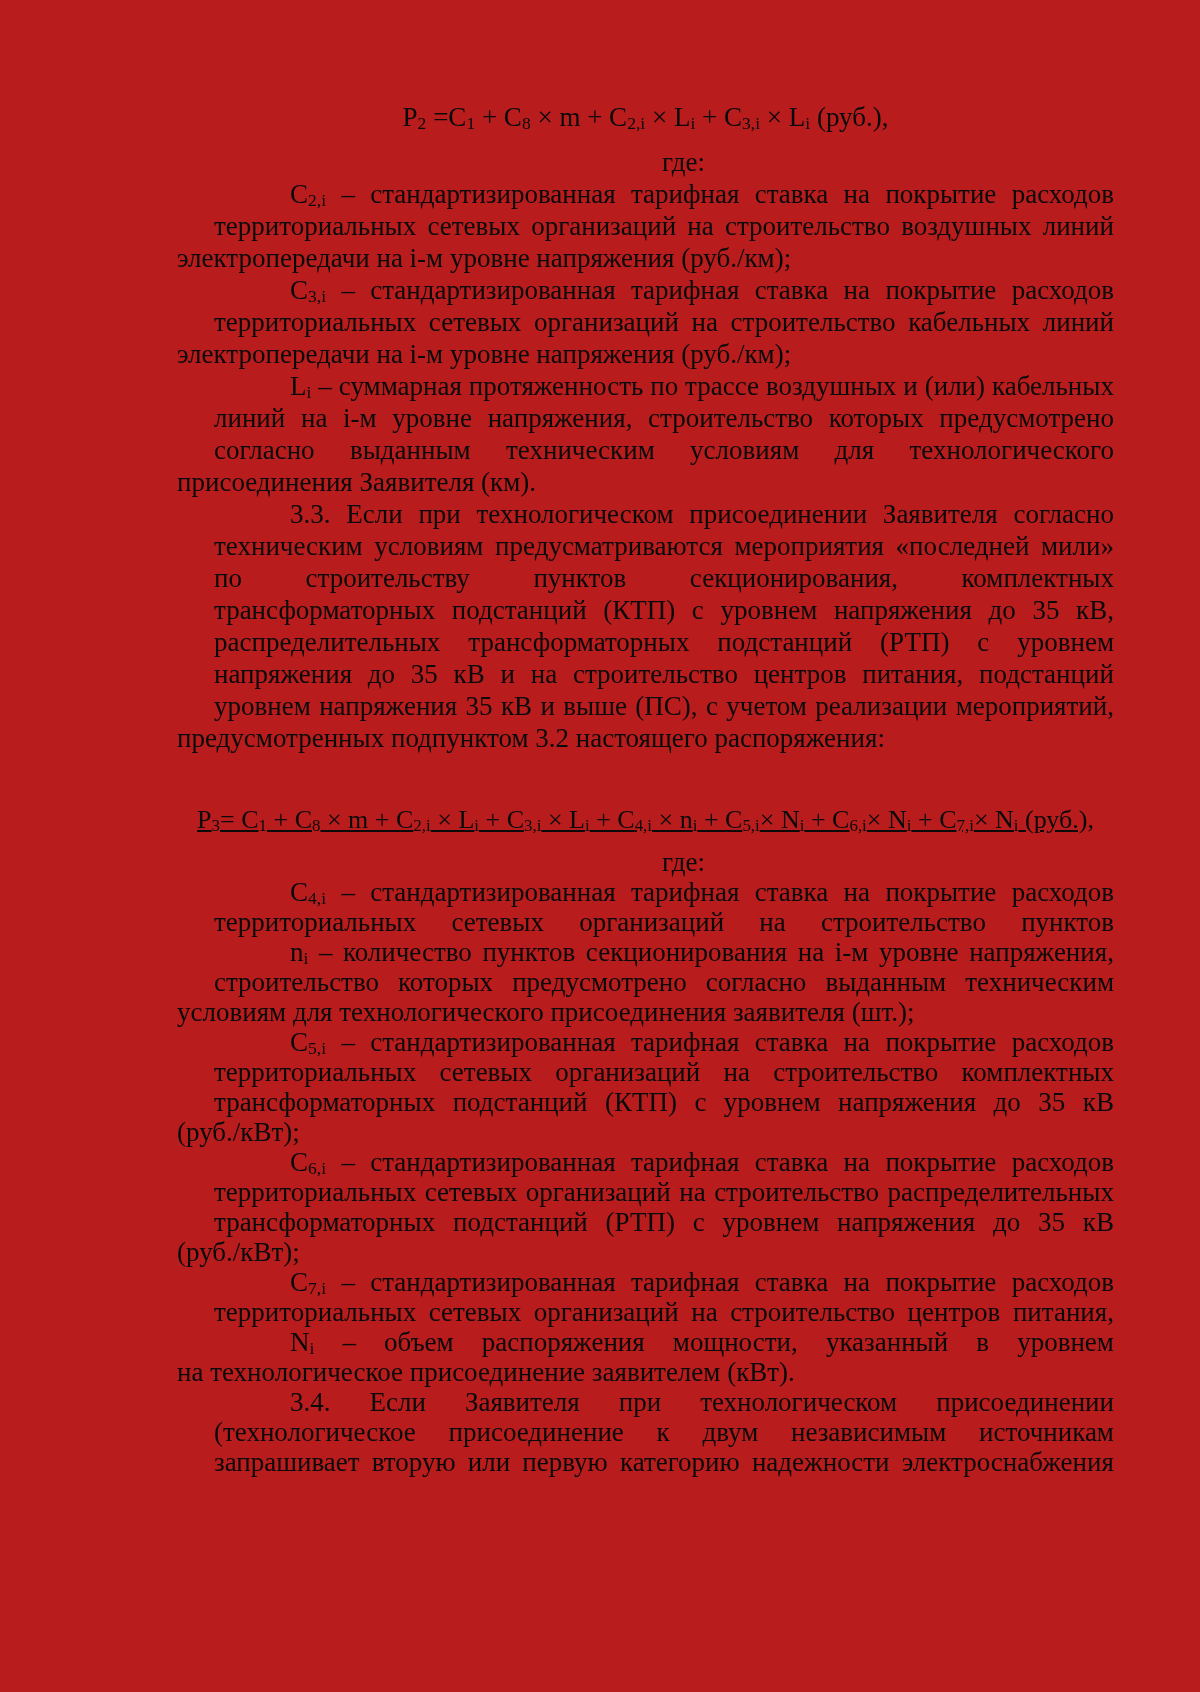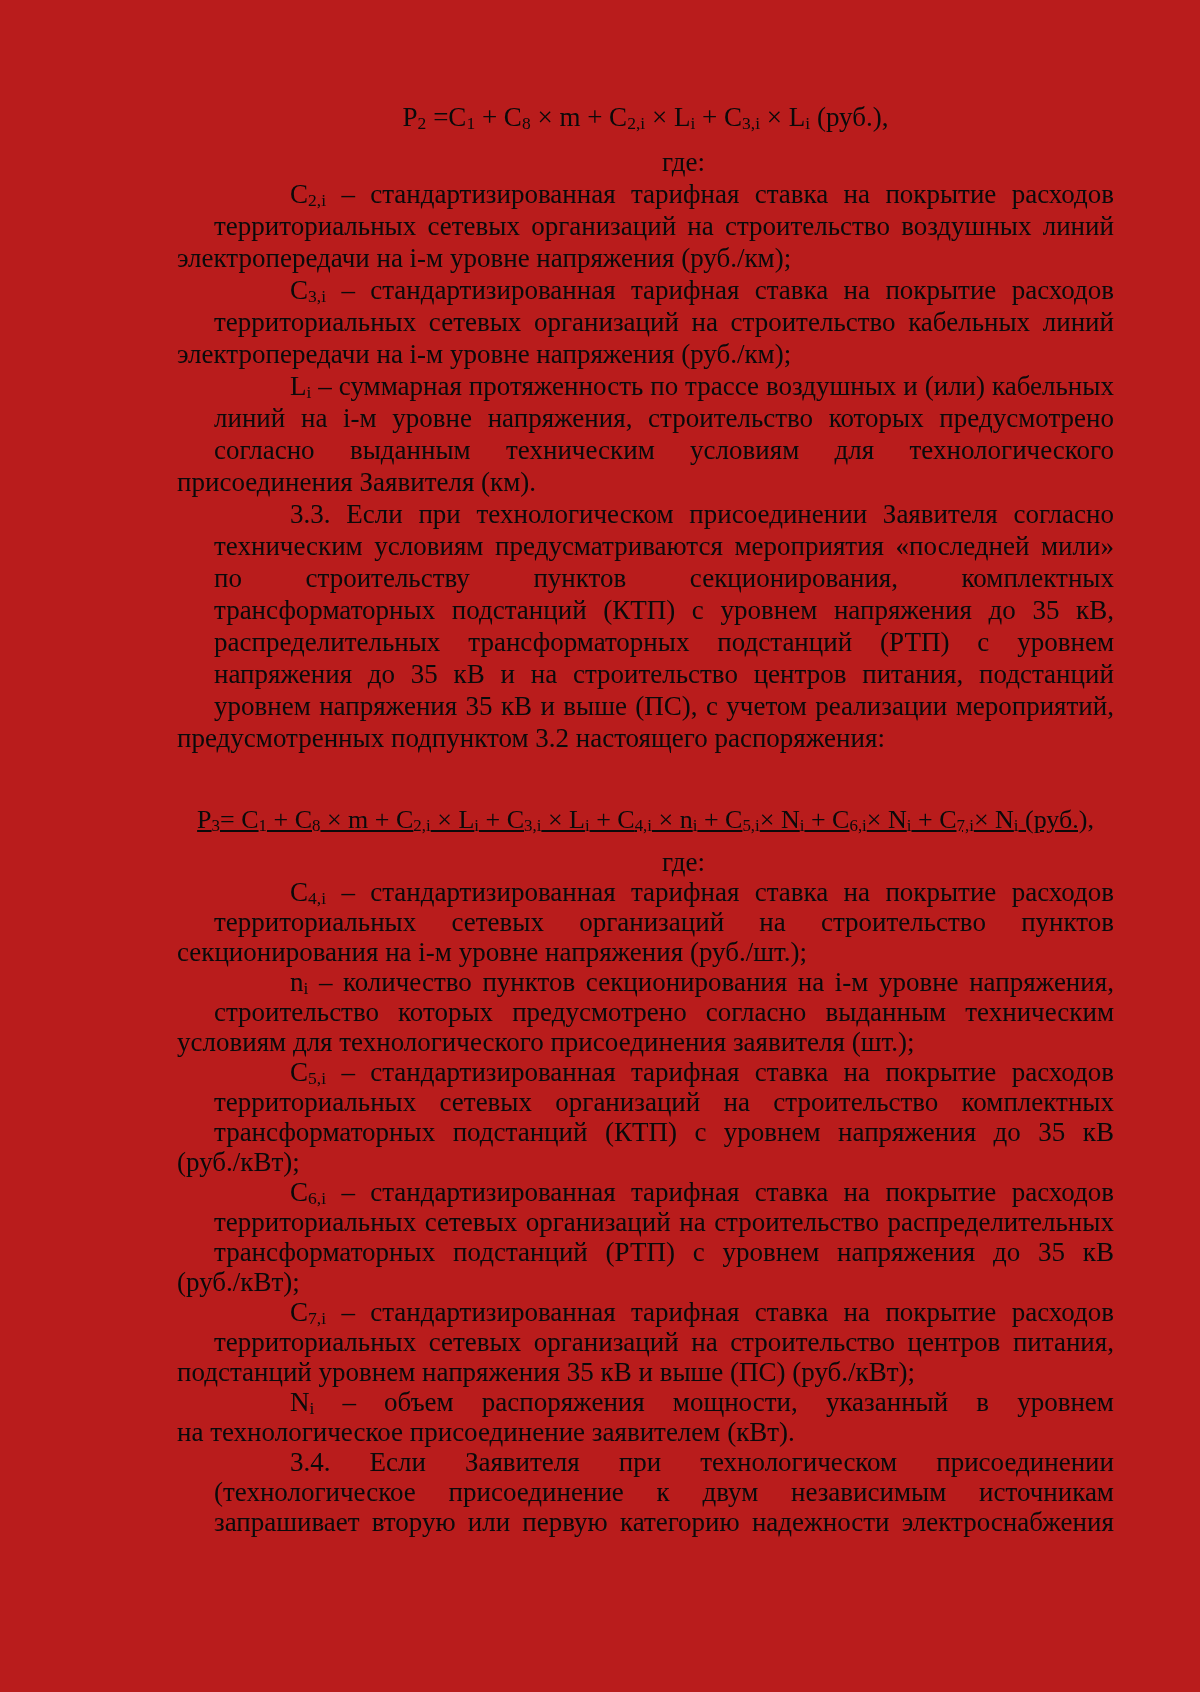--- a/index.html
+++ b/index.html
@@ -216,21 +216,20 @@
           <span class="w">расходов</span>
         </div>
         <div class="line just">
           <span class="w">территориальных</span>
           <span class="w">сетевых</span>
           <span class="w">организаций</span>
           <span class="w">на</span>
           <span class="w">строительство</span>
           <span class="w">пунктов</span>
         </div>
-        <div class="line">секционирования на i-м уровне напряжения (руб./шт.);</div>
         <div class="line just ind">
           <span class="w">n<sub>i</sub></span>
           <span class="w">–</span>
           <span class="w">количество</span>
           <span class="w">пунктов</span>
           <span class="w">секционирования</span>
           <span class="w">на</span>
           <span class="w">i-м</span>
           <span class="w">уровне</span>
           <span class="w">напряжения,</span>
@@ -316,21 +315,20 @@
         </div>
         <div class="line just">
           <span class="w">территориальных</span>
           <span class="w">сетевых</span>
           <span class="w">организаций</span>
           <span class="w">на</span>
           <span class="w">строительство</span>
           <span class="w">центров</span>
           <span class="w">питания,</span>
         </div>
-        <div class="line">подстанций уровнем напряжения 35 кВ и выше (ПС) (руб./кВт);</div>
         <div class="line just ind">
           <span class="w">N<sub>i</sub></span>
           <span class="w">–</span>
           <span class="w">объем</span>
           <span class="w">распоряжения</span>
           <span class="w">мощности,</span>
           <span class="w">указанный</span>
           <span class="w">в</span>
           <span class="w">уровнем</span>
         </div>

